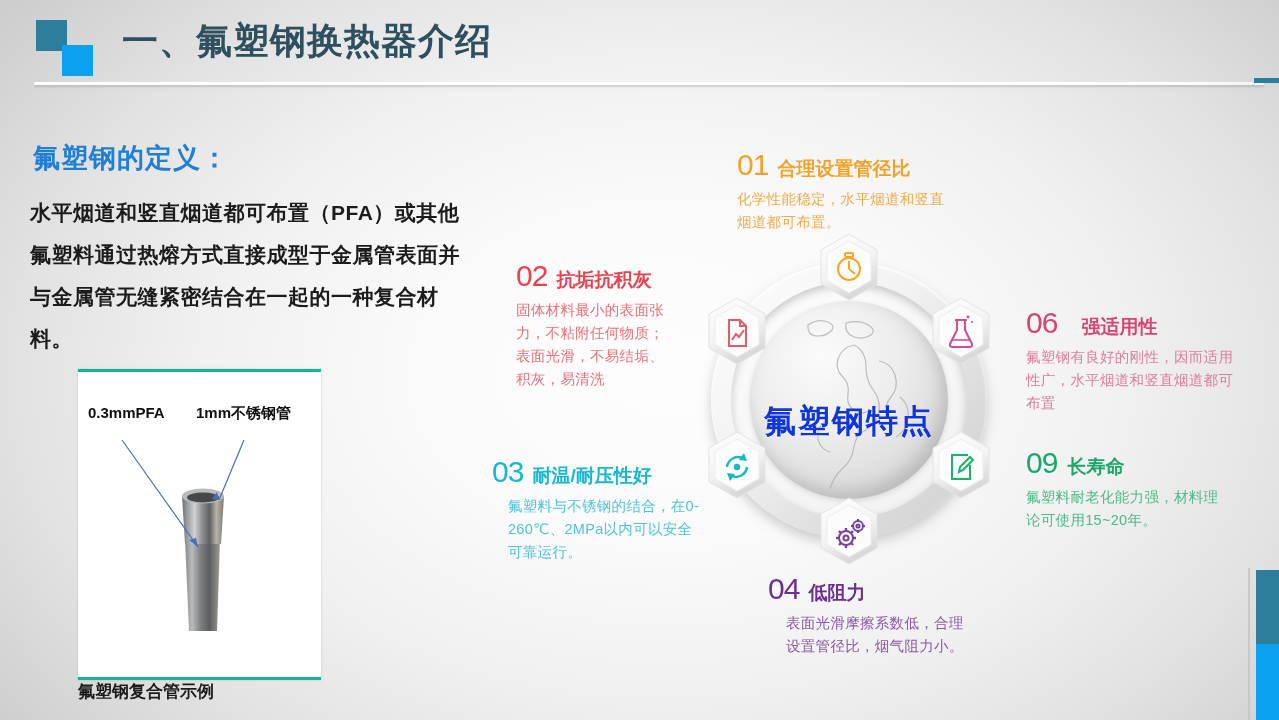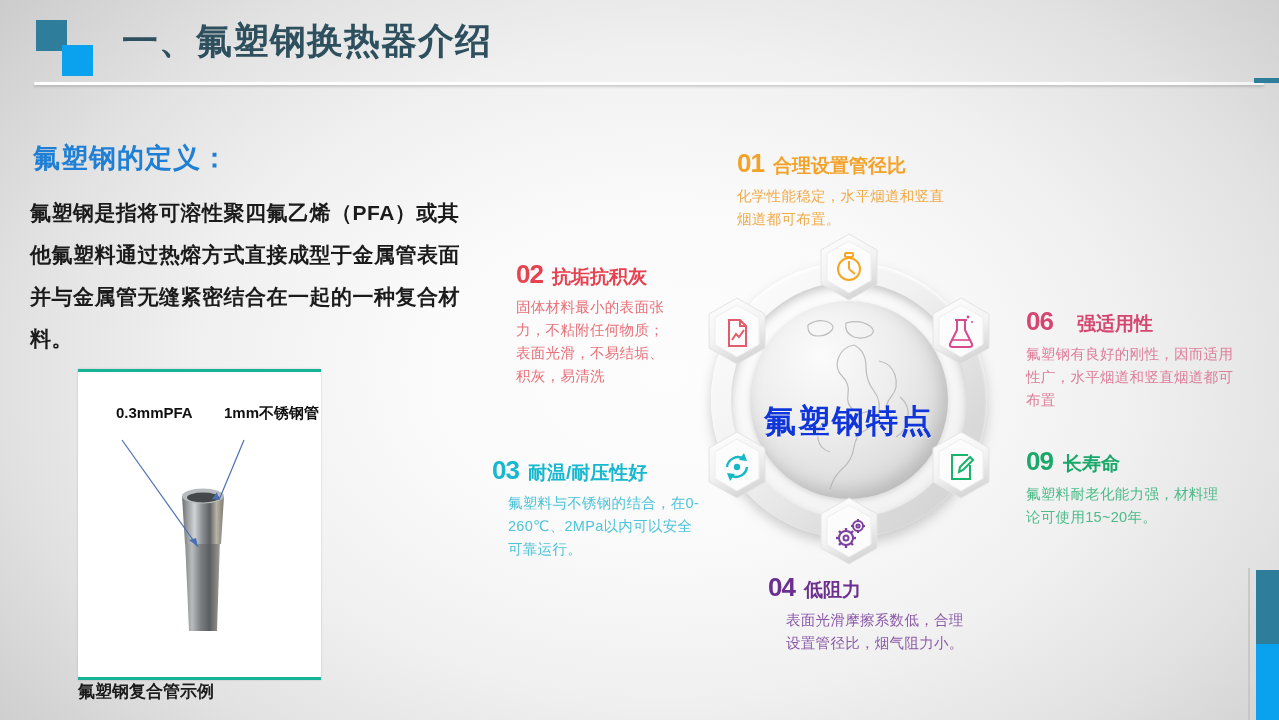--- a/index.html
+++ b/index.html
@@ -70,21 +70,20 @@
     background: #ffffff;
     border-top: 3px solid #16b39a;
     border-bottom: 3px solid #16b39a;
     box-shadow: 0 0 2px rgba(0,0,0,.18);
     overflow: hidden;
   }
   .photo-label {
     position: absolute;
     font-size: 15px; font-weight: bold; color: #111;
     white-space: nowrap;
-    margin-left: 28px;
   }
   .lbl-pfa { left: 10px; top: 32px; }
   .lbl-steel { left: 118px; top: 32px; }
   .photo-svg { position: absolute; left: 0; top: 0; }
 
   .photo-caption {
     position: absolute; left: 78px; top: 680px;
     width: 243px; text-align: left;
     font-size: 17px; color: #1b1b1b; font-weight: bold;
   }
@@ -141,21 +140,21 @@
   .hex-lbot   { left: 22px;  top: 196px; }
   .hex-ltop   { left: 22px;  top: 62px; }
 
   
   .feat { position: absolute; }
   .feat-head {
     display: flex; align-items: baseline; gap: 9px;
     white-space: nowrap;
   }
   .feat-num {
-    font-size: 26px; font-weight: bold; letter-spacing: -1px;
+    font-size: 30px; font-weight: normal; letter-spacing: -1px;
   }
   .feat-title {
     font-size: 19px; font-weight: bold;
   }
   .feat-body {
     margin-top: 6px;
     font-size: 14.5px;
     line-height: 23px;
     letter-spacing: .3px;
   }
@@ -189,21 +188,21 @@
 
 <div id="slide">
 
   <div class="hdr-sq1"></div>
   <div class="hdr-sq2"></div>
   <div class="hdr-title">一、氟塑钢换热器介绍</div>
   <div class="hdr-rule"></div>
   <div class="hdr-rule-tick"></div>
 
   <div class="def-title">氟塑钢的定义：</div>
-  <div class="def-body">氟塑钢是指将可溶性聚四氟乙烯（PFA）或其他氟塑料通过热熔方式直接成型于金属管表面并与金属管无缝紧密结合在一起的一种复合材料。</div>
+  <div class="def-body">水平烟道和竖直烟道都可布置（PFA）或其他氟塑料通过热熔方式直接成型于金属管表面并与金属管无缝紧密结合在一起的一种复合材料。</div>
 
   <div class="photo-card">
     <svg class="photo-svg" width="243" height="299" viewBox="0 0 243 299">
       <rect x="0" y="0" width="243" height="299" fill="#ffffff"></rect>
       <defs>
         <linearGradient id="pipeg" x1="0" y1="0" x2="1" y2="0">
           <stop offset="0%" stop-color="#6d6f71"></stop>
           <stop offset="14%" stop-color="#9fa2a4"></stop>
           <stop offset="30%" stop-color="#cfd2d4"></stop>
           <stop offset="48%" stop-color="#8d9093"></stop>

